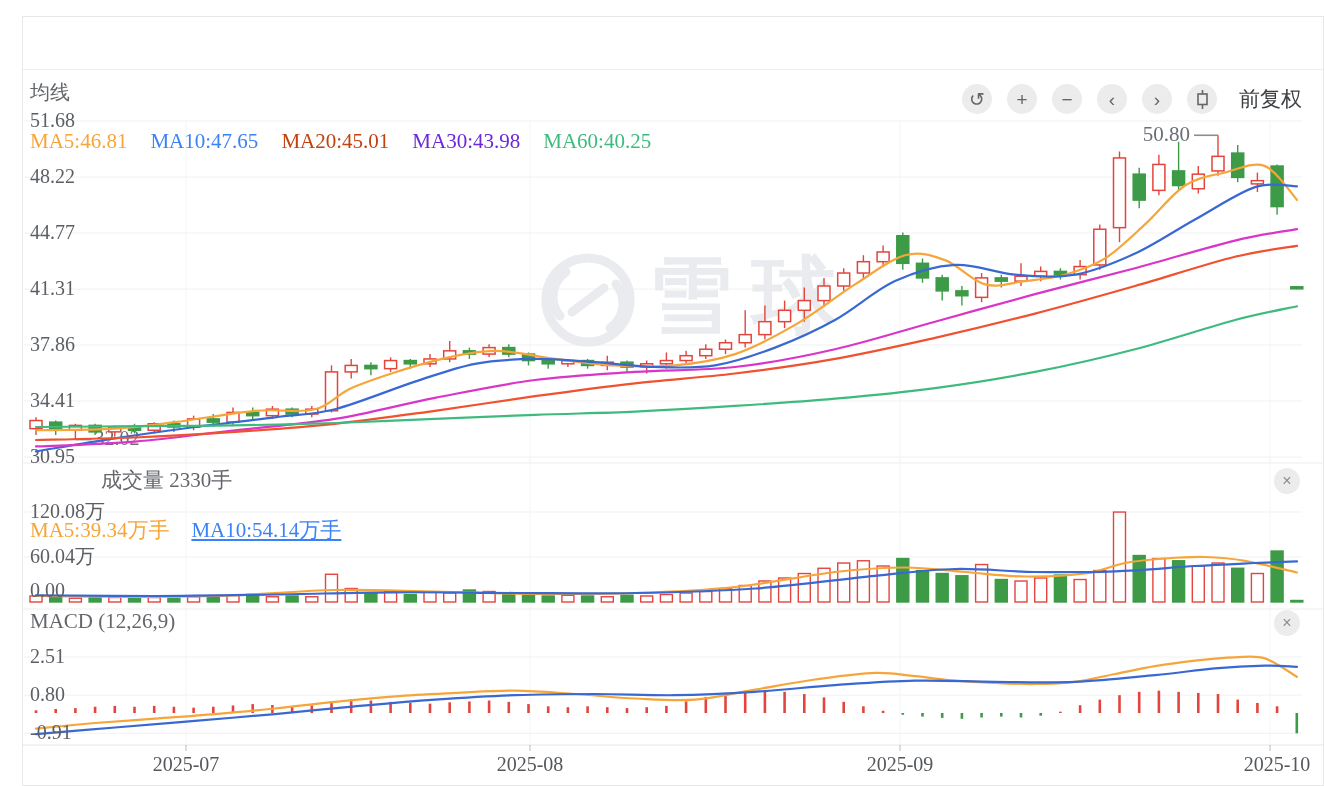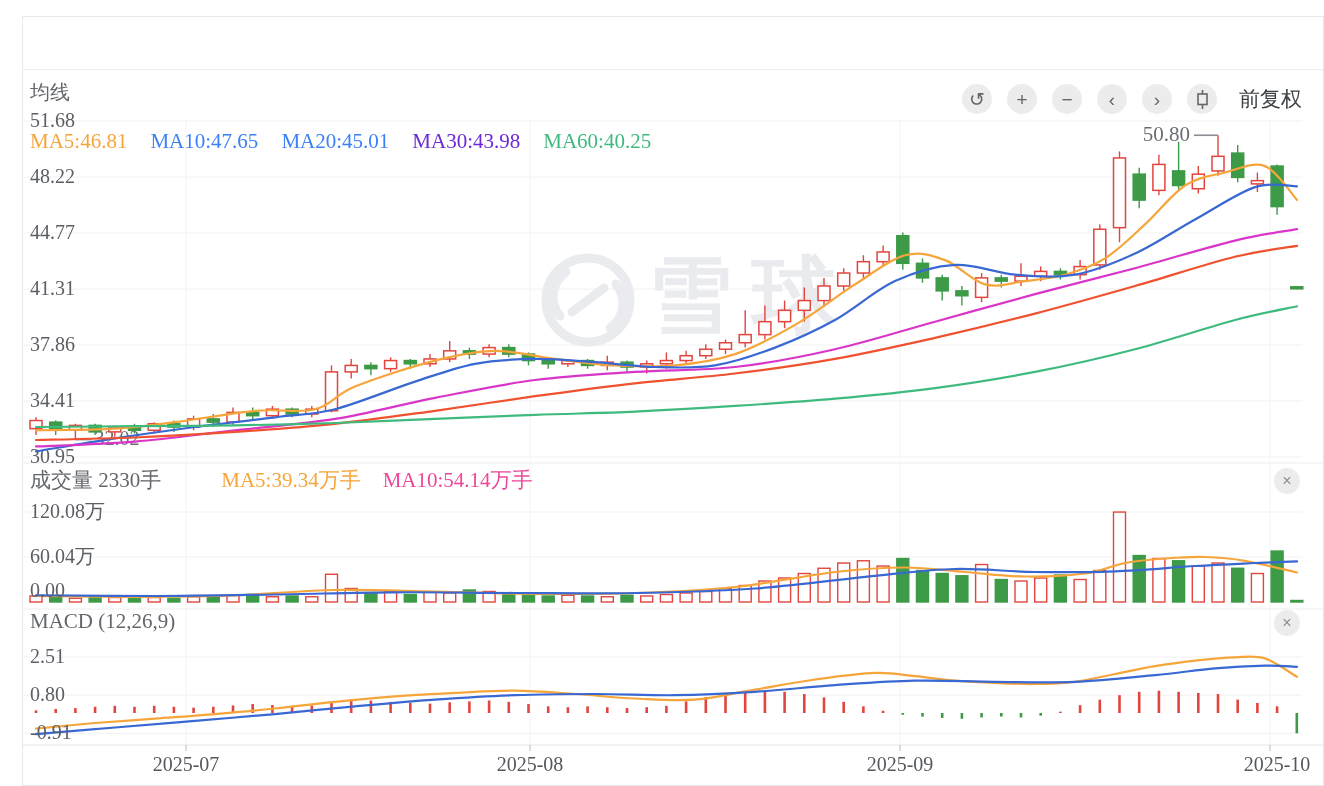--- a/index.html
+++ b/index.html
@@ -20,22 +20,22 @@
 
   .ma-bar{position:absolute;left:30px;top:79px;z-index:3;display:flex;gap:23px;align-items:baseline;
           font-family:"Liberation Serif",serif;font-size:21px;flex-direction:column;}
   .ma-title{font-family:"Liberation Sans",sans-serif;color:#63666b;font-size:20px;}
 
   .toolbar{position:absolute;top:84px;right:22px;z-index:3;display:flex;align-items:center;gap:15px;}
   .tool-btn{width:30px;height:30px;border-radius:50%;background:#ececec;color:#63666b;
             display:flex;align-items:center;justify-content:center;font-size:19px;line-height:1;cursor:pointer;user-select:none;}
   .adjust{font-size:21px;color:#3c4043;margin-left:7px;cursor:pointer;}
 
-  .panel-header{position:absolute;left:30px;z-index:3;display:flex;gap:22px;align-items:flex-start;
-            font-family:"Liberation Serif",serif;font-size:21px;}
+  .panel-header{position:absolute;left:30px;z-index:3;display:flex;gap:22px;align-items:center;
+            font-family:"Liberation Serif",serif;font-size:21px;flex-direction:column;}
   .panel-title{color:#63666b;margin-right:38px;}
   #macd-header .panel-title{margin-right:18px;}
   #vol-header{top:466px;}
   #macd-header{top:609px;}
 
   .close-btn{position:absolute;left:1274px;width:26px;height:26px;border-radius:50%;background:#ececec;
              color:#8a8e93;display:flex;align-items:center;justify-content:center;font-size:16px;z-index:3;cursor:pointer;}
   #vol-close{top:468px;}
   #macd-close{top:610px;}
 </style>
@@ -394,21 +394,21 @@
 <div class="frame"></div>
 
 <div class="tabbar">
 </div>
 
 <div class="ma-bar">
   <span class="ma-title">均线</span>
   <span id="ma-items" style="display:flex;gap:23px;">
       <span style="color: rgb(246, 165, 58);">MA5:46.81</span>
       <span style="color: #3b82f6;">MA10:47.65</span>
-      <span style="color: #3b82f6;">MA20:45.01</span>
+      <span style="color: #c2410c;">MA20:45.01</span>
       <span style="color: #6d28d9;">MA30:43.98</span>
       <span style="color: rgb(63, 186, 126);">MA60:40.25</span>
     </span>
 </div>
 
 <div class="toolbar">
   <span id="tool-buttons" style="display:flex;gap:15px;">
       <span class="tool-btn">
         <span>↺</span>
       </span>
@@ -432,21 +432,21 @@
         </svg>
       </span>
     </span>
   <span class="adjust">前复权</span>
 </div>
 
 <div class="panel-header" id="vol-header">
   <span class="panel-title">成交量 2330手</span>
   <span id="vol-items" style="display:flex;gap:22px;">
       <span style="color: rgb(246, 165, 58);">MA5:39.34万手</span>
-      <span style="color: #ec4899;">MA10:54.14万手</span>
+      <span style="color: #3b82f6; text-decoration: underline;">MA10:54.14万手</span>
     </span>
 </div>
 <div class="close-btn" id="vol-close">
   <span>×</span>
 </div>
 
 <div class="panel-header" id="macd-header">
   <span class="panel-title">MACD (12,26,9)</span>
 </div>
 <div class="close-btn" id="macd-close">

